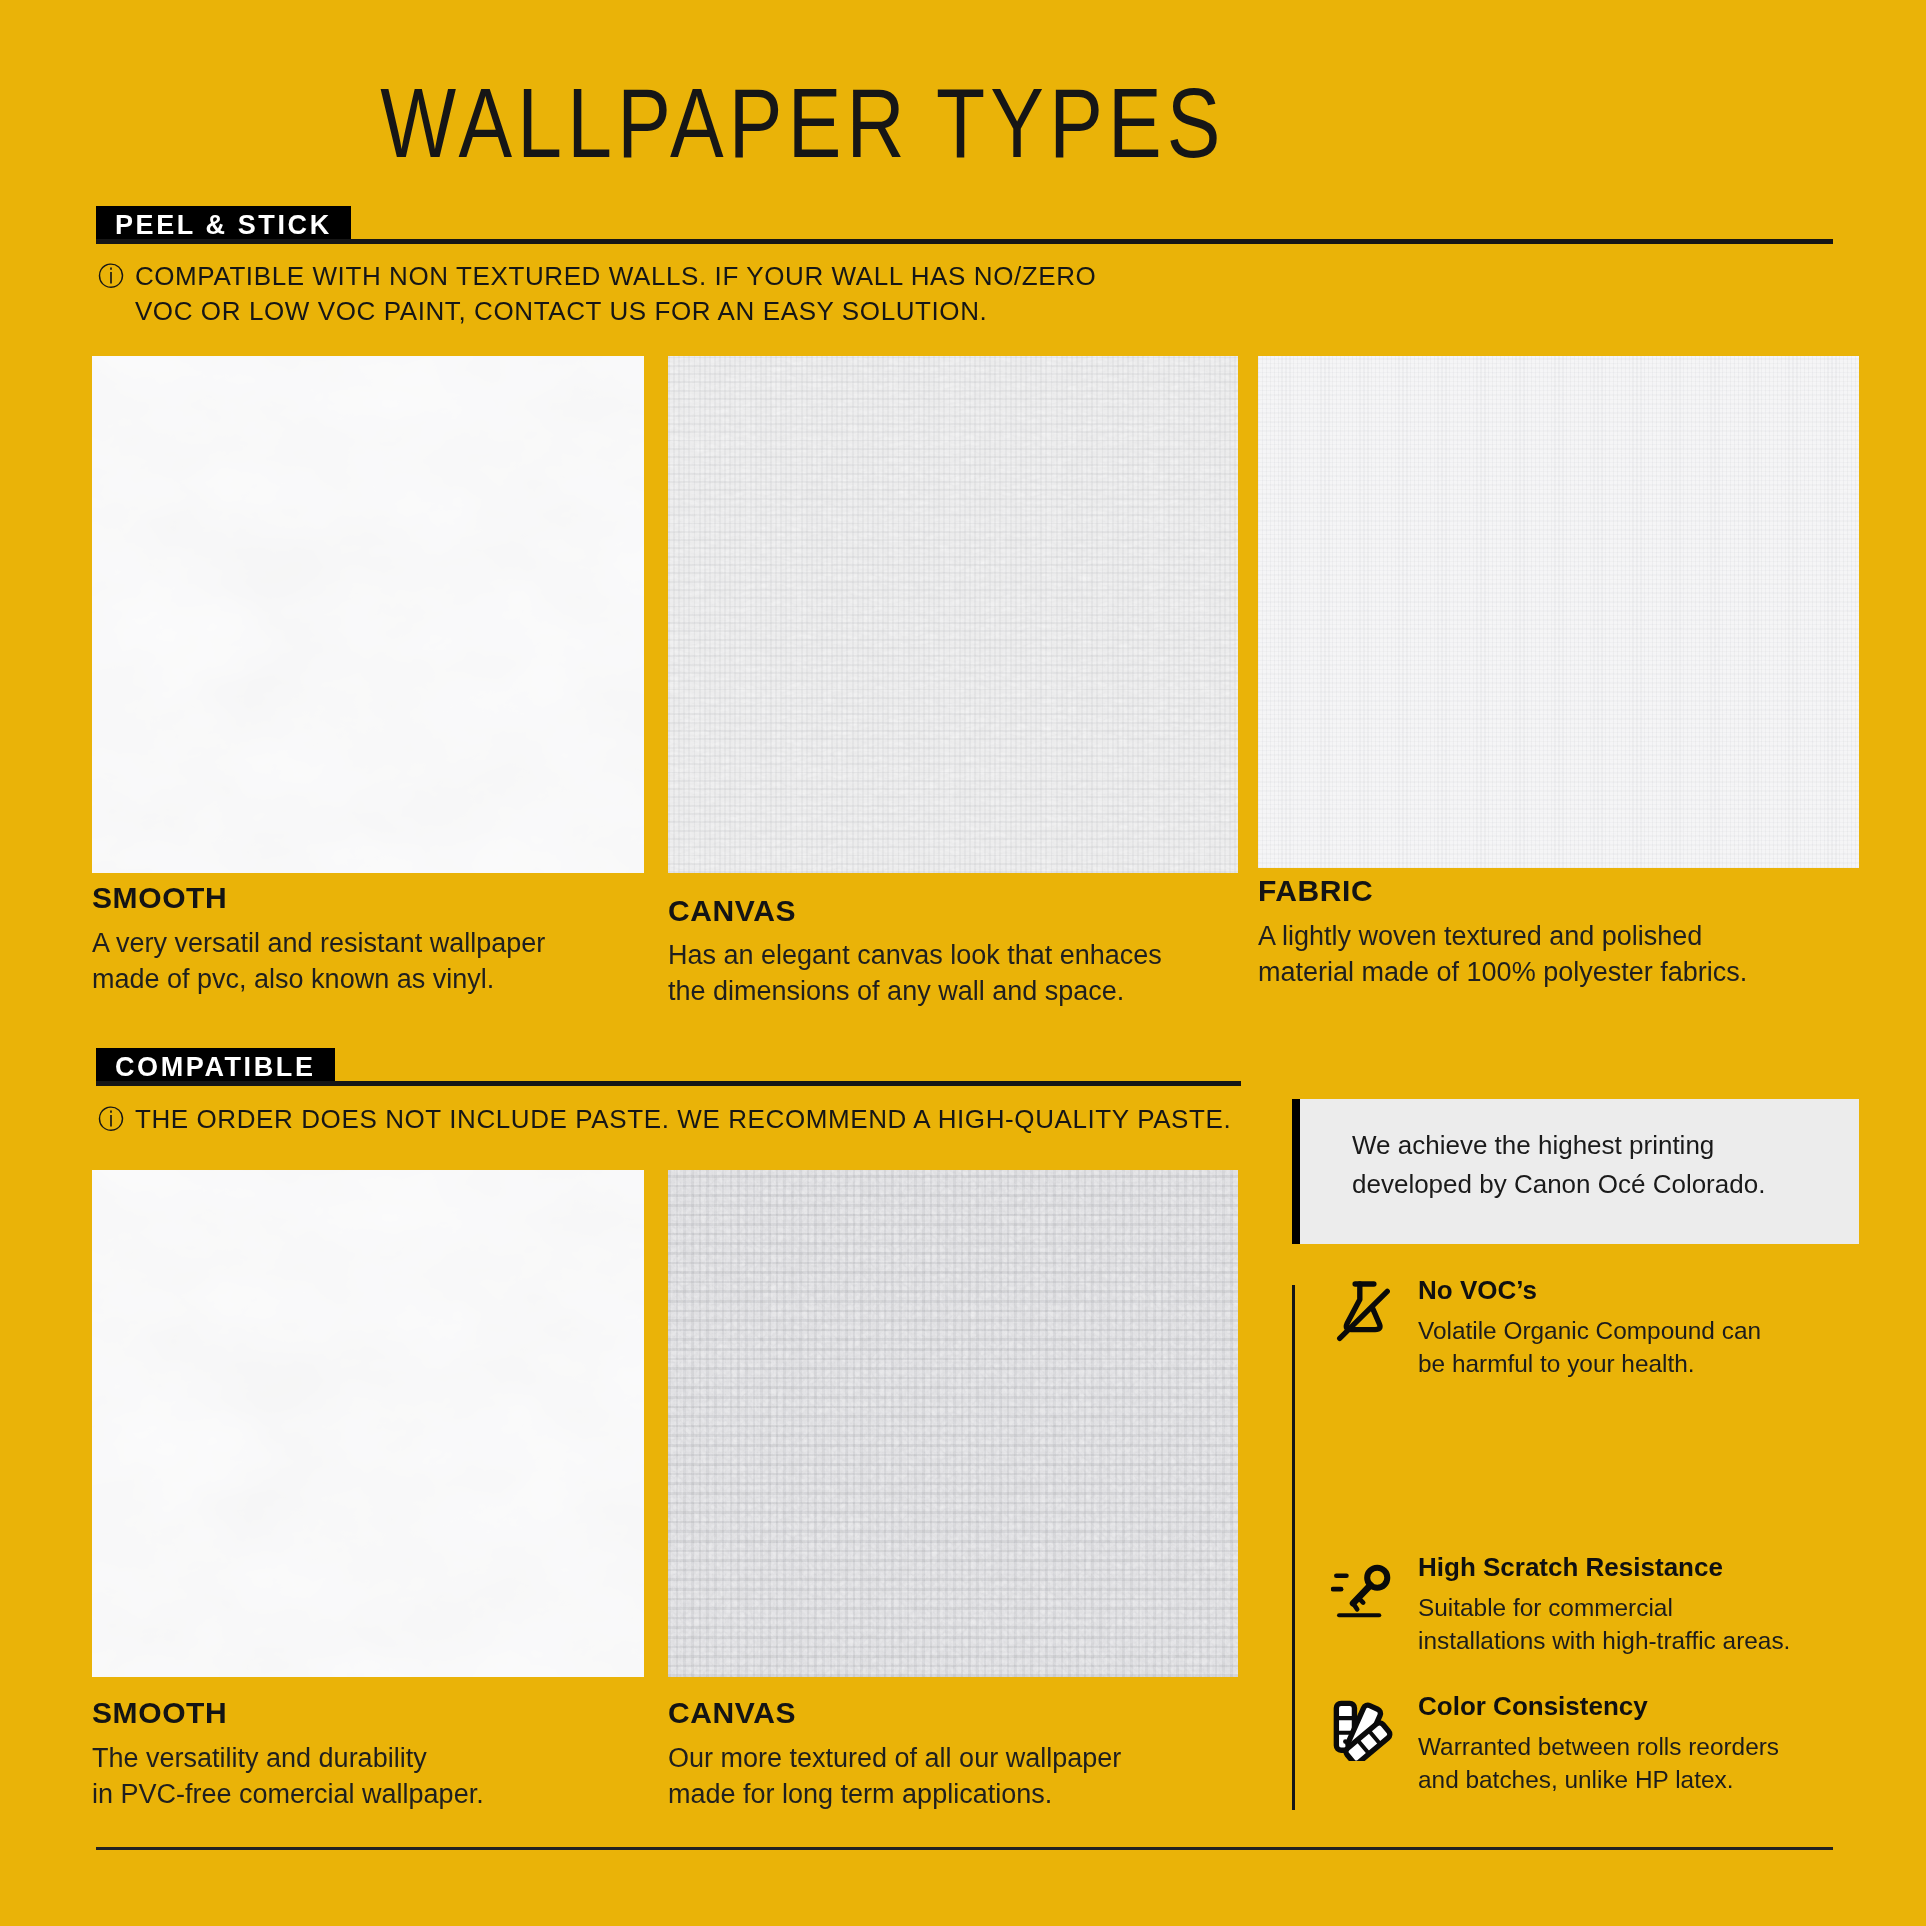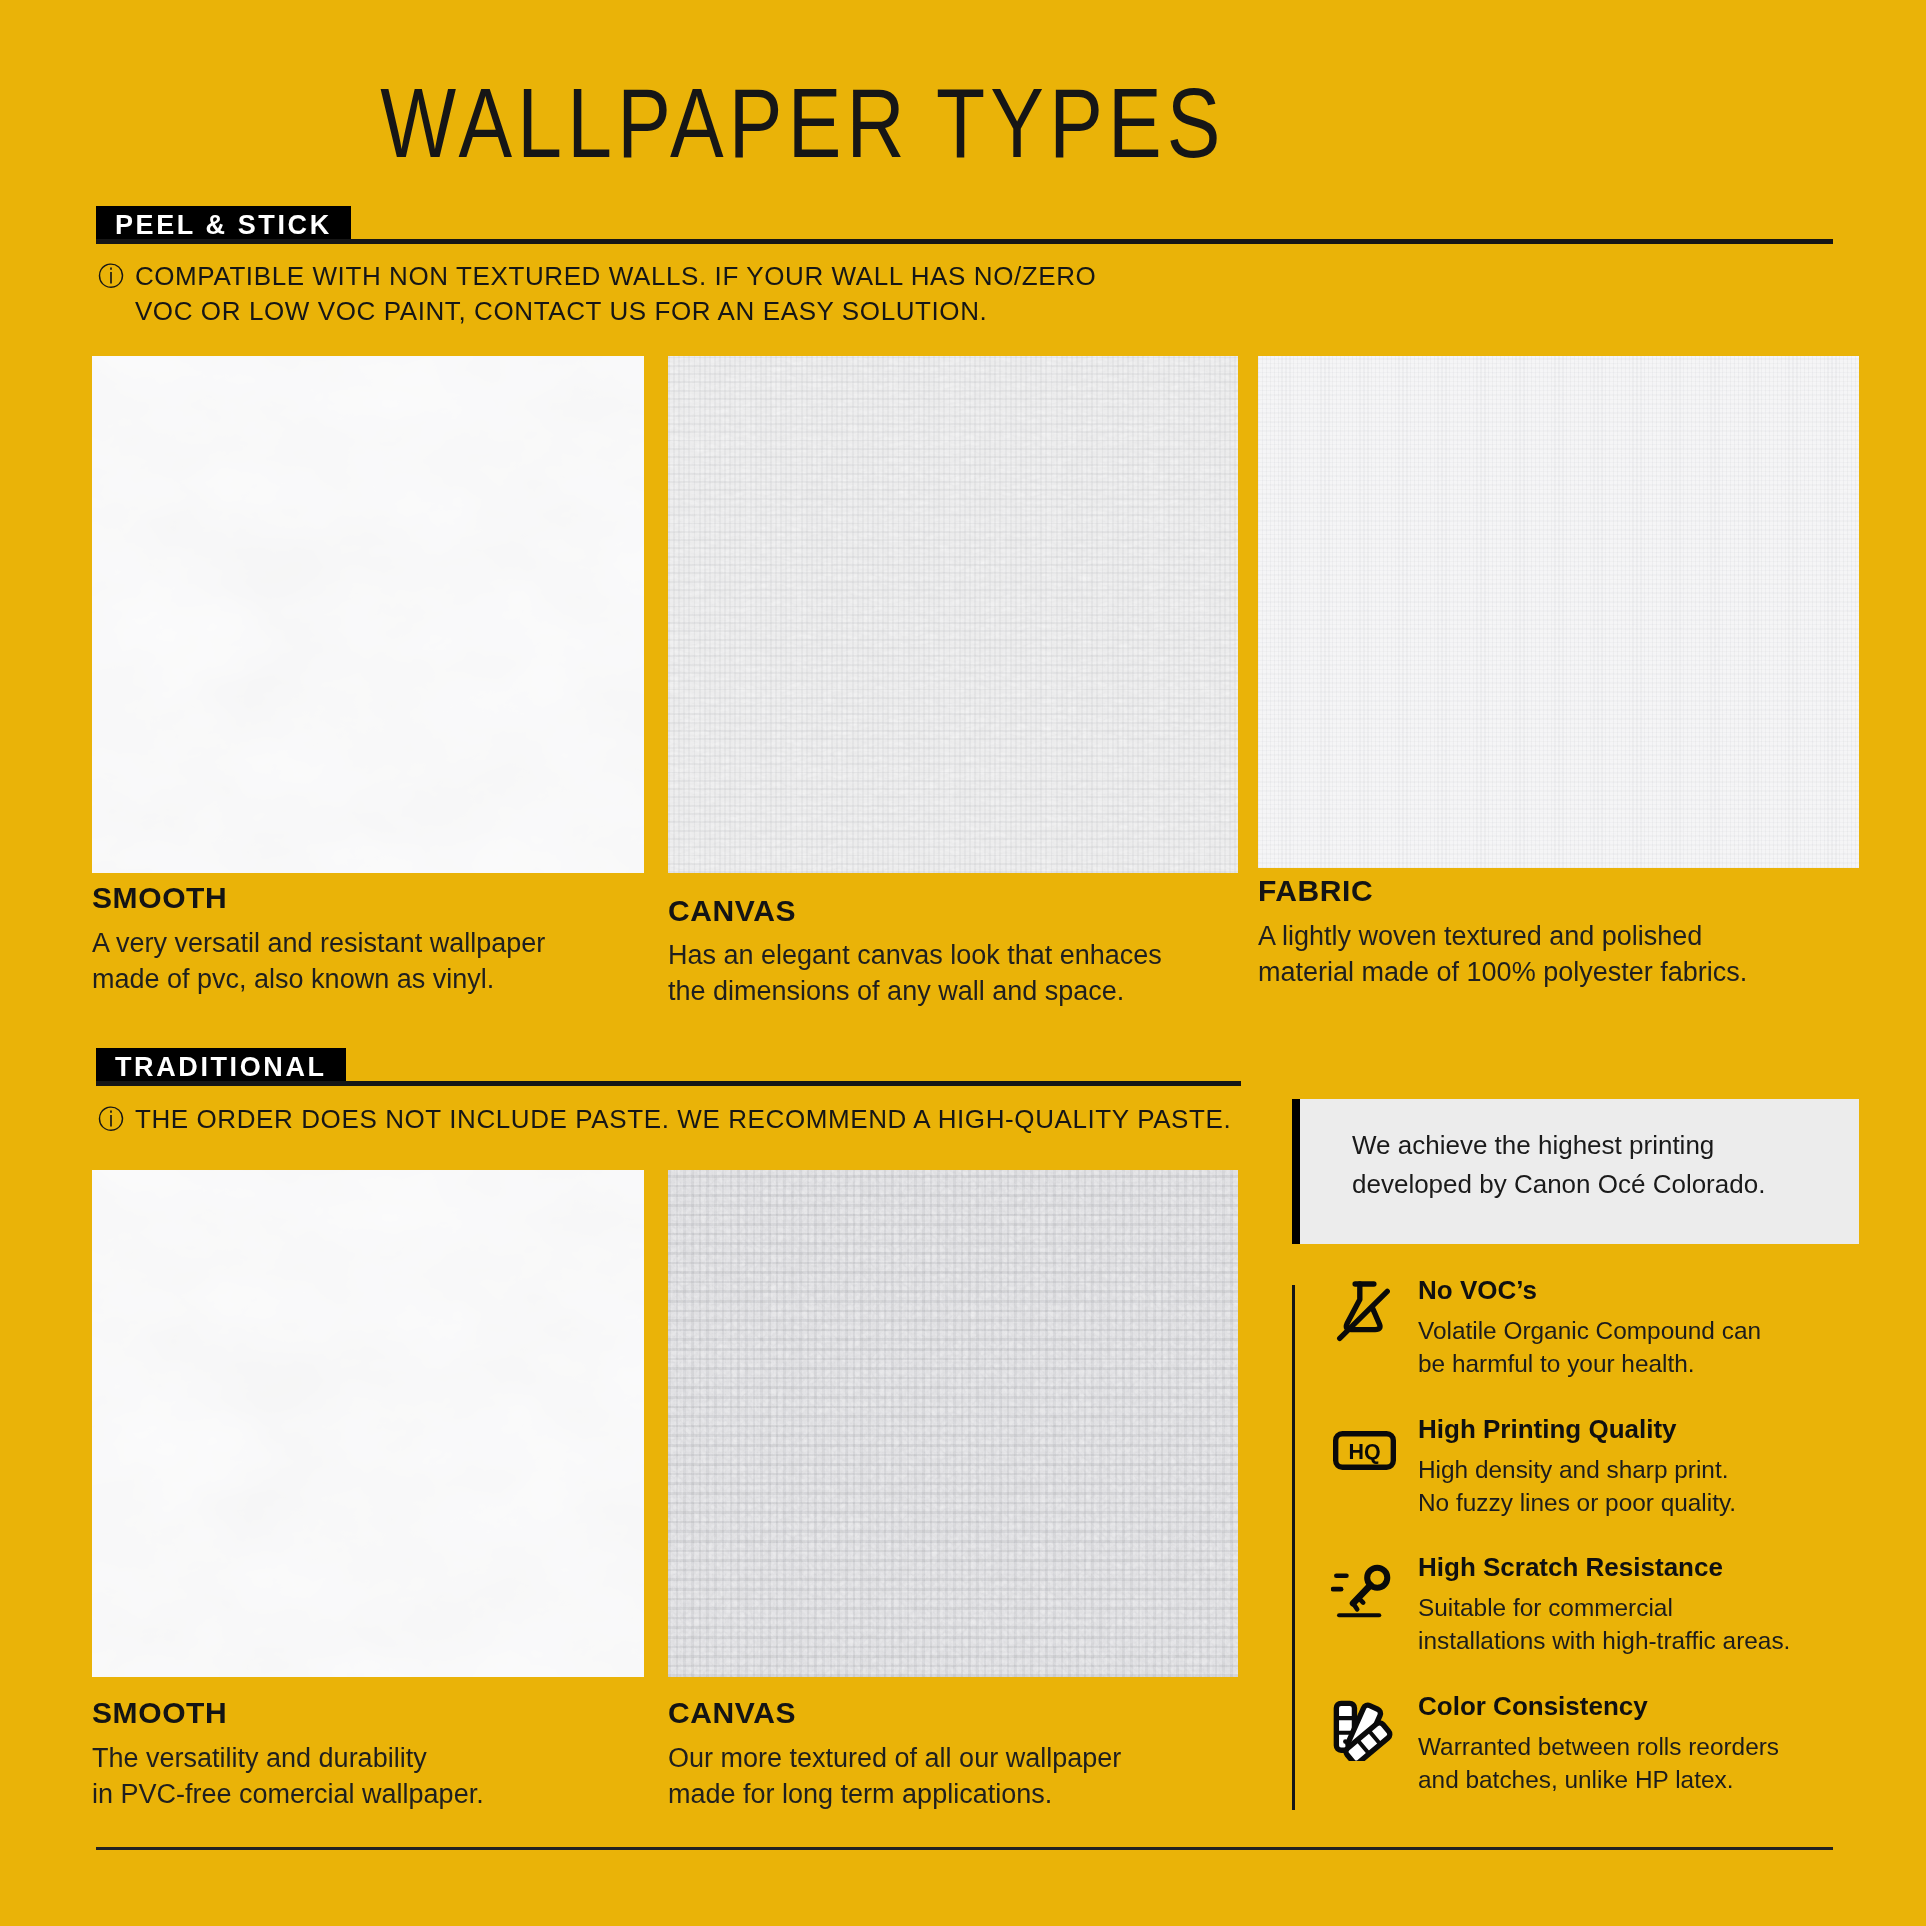--- a/index.html
+++ b/index.html
@@ -158,21 +158,21 @@
   <div id="desc-ps-canvas" class="abs swatch-desc">
     <div>Has an elegant canvas look that enhaces</div>
     <div>the dimensions of any wall and space.</div>
   </div>
   <div id="name-ps-fabric" class="abs swatch-name">FABRIC</div>
   <div id="desc-ps-fabric" class="abs swatch-desc">
     <div>A lightly woven textured and polished</div>
     <div>material made of 100% polyester fabrics.</div>
   </div>
 
-  <div id="badge-trad" class="abs badge">TRADITIONAL</div>
+  <div id="badge-trad" class="abs badge">COMPATIBLE</div>
   <div id="rule-trad" class="abs h-rule"></div>
 
   <div id="note-trad" class="abs note">
     <span class="i-glyph">ⓘ</span>
     <span class="nw">THE ORDER DOES NOT INCLUDE PASTE. WE RECOMMEND A HIGH-QUALITY PASTE.</span>
   </div>
 
   <div id="tex-tr-smooth" class="abs tex tex-smooth">
     <svg preserveAspectRatio="none" viewBox="0 0 860 789">
         <rect width="860" height="789" filter="url(#fSmooth)"></rect>
@@ -212,35 +212,20 @@
     </span>
     <span>
       <div class="f-title">No VOC’s</div>
       <div class="f-desc">
         <div>Volatile Organic Compound can</div>
         <div>be harmful to your health.</div>
       </div>
     </span>
   </div>
 
-  <div id="feature-1" class="abs feature">
-    <span class="icon-box">
-      <svg viewBox="0 0 100 100" fill="none" stroke="#0a0a0a" stroke-width="8" stroke-linejoin="round">
-        <rect x="7" y="25" width="86" height="50" rx="10"></rect>
-        <text x="50" y="52" text-anchor="middle" dominant-baseline="central" stroke="none" fill="#0a0a0a" font-family="Liberation Sans, DejaVu Sans, sans-serif" font-size="32" font-weight="bold">HQ</text>
-      </svg>
-    </span>
-    <span>
-      <div class="f-title">High Printing Quality</div>
-      <div class="f-desc">
-        <div>High density and sharp print.</div>
-        <div>No fuzzy lines or poor quality.</div>
-      </div>
-    </span>
-  </div>
 
   <div id="feature-2" class="abs feature">
     <span class="icon-box">
       <svg viewBox="0 0 100 100" fill="none" stroke="#0a0a0a" stroke-width="8" stroke-linecap="round" stroke-linejoin="round">
         <circle cx="69" cy="34" r="15" stroke-width="9"></circle>
         <path d="M59 45 L33 72" stroke-width="10"></path>
         <path d="M41 64 l7 7" stroke-width="7"></path>
         <path d="M33 72 l6 9" stroke-width="7"></path>
         <path d="M8 31 h15" stroke-width="7"></path>
         <path d="M3 51 h12" stroke-width="7"></path>

